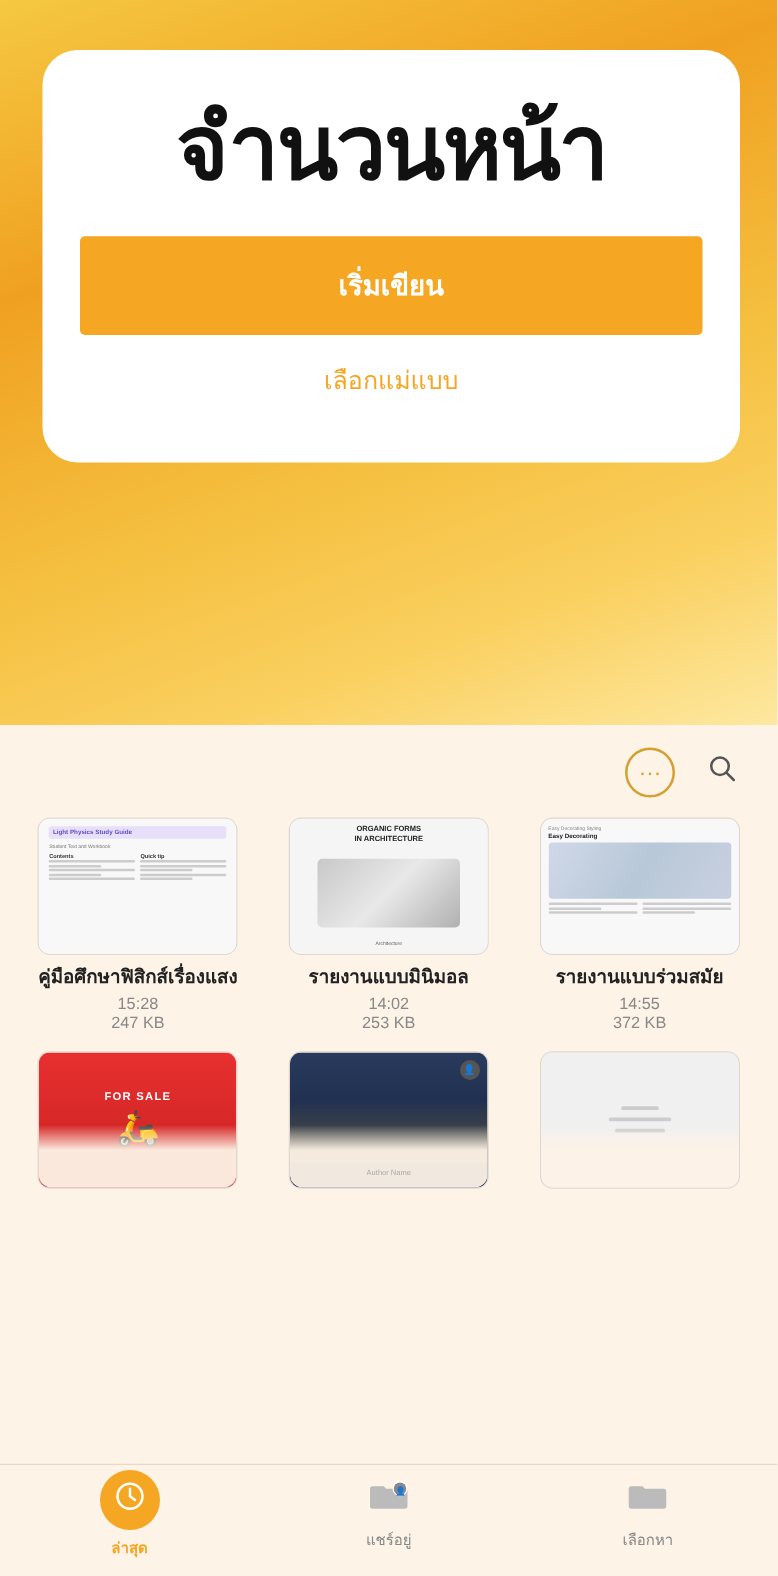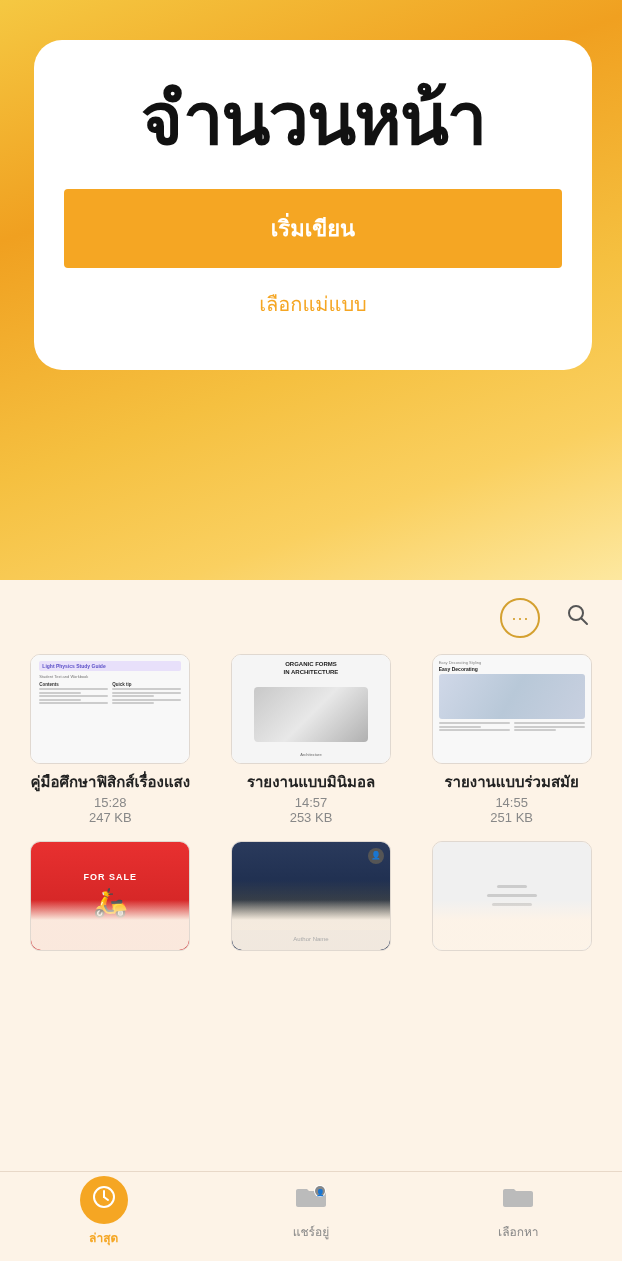--- a/index.html
+++ b/index.html
@@ -436,21 +436,21 @@
       <div class="doc-thumb-wrap">
         <div class="doc-thumb">
           <div class="organic-thumb">
             <div class="ot-title">ORGANIC FORMS<br>IN ARCHITECTURE</div>
             <div class="ot-img"></div>
             <div class="ot-label">Architecture</div>
           </div>
         </div>
       </div>
       <div class="doc-name">รายงานแบบมินิมอล</div>
-      <div class="doc-time">14:57</div>
+      <div class="doc-time">14:02</div>
       <div class="doc-size">253 KB</div>
     </div>
 
     <div class="doc-item">
       <div class="doc-thumb-wrap">
         <div class="doc-thumb">
           <div class="decor-thumb">
             <div style="font-size:4px;color:#888;margin-bottom:1px;">Easy Decorating Styling</div>
             <div class="dt-header">Easy Decorating</div>
             <div class="dt-img"></div>
@@ -464,21 +464,21 @@
                 <div class="dt-line"></div>
                 <div class="dt-line"></div>
                 <div class="dt-line short"></div>
               </div>
             </div>
           </div>
         </div>
       </div>
       <div class="doc-name">รายงานแบบร่วมสมัย</div>
       <div class="doc-time">14:55</div>
-      <div class="doc-size">251 KB</div>
+      <div class="doc-size">372 KB</div>
     </div>
 
     <div class="doc-item">
       <div class="doc-thumb-wrap">
         <div class="doc-thumb">
           <div class="forsale-thumb">
             <div class="fs-label">FOR SALE</div>
             <div class="fs-scooter">🛵</div>
           </div>
           <div class="blur-overlay"></div>

